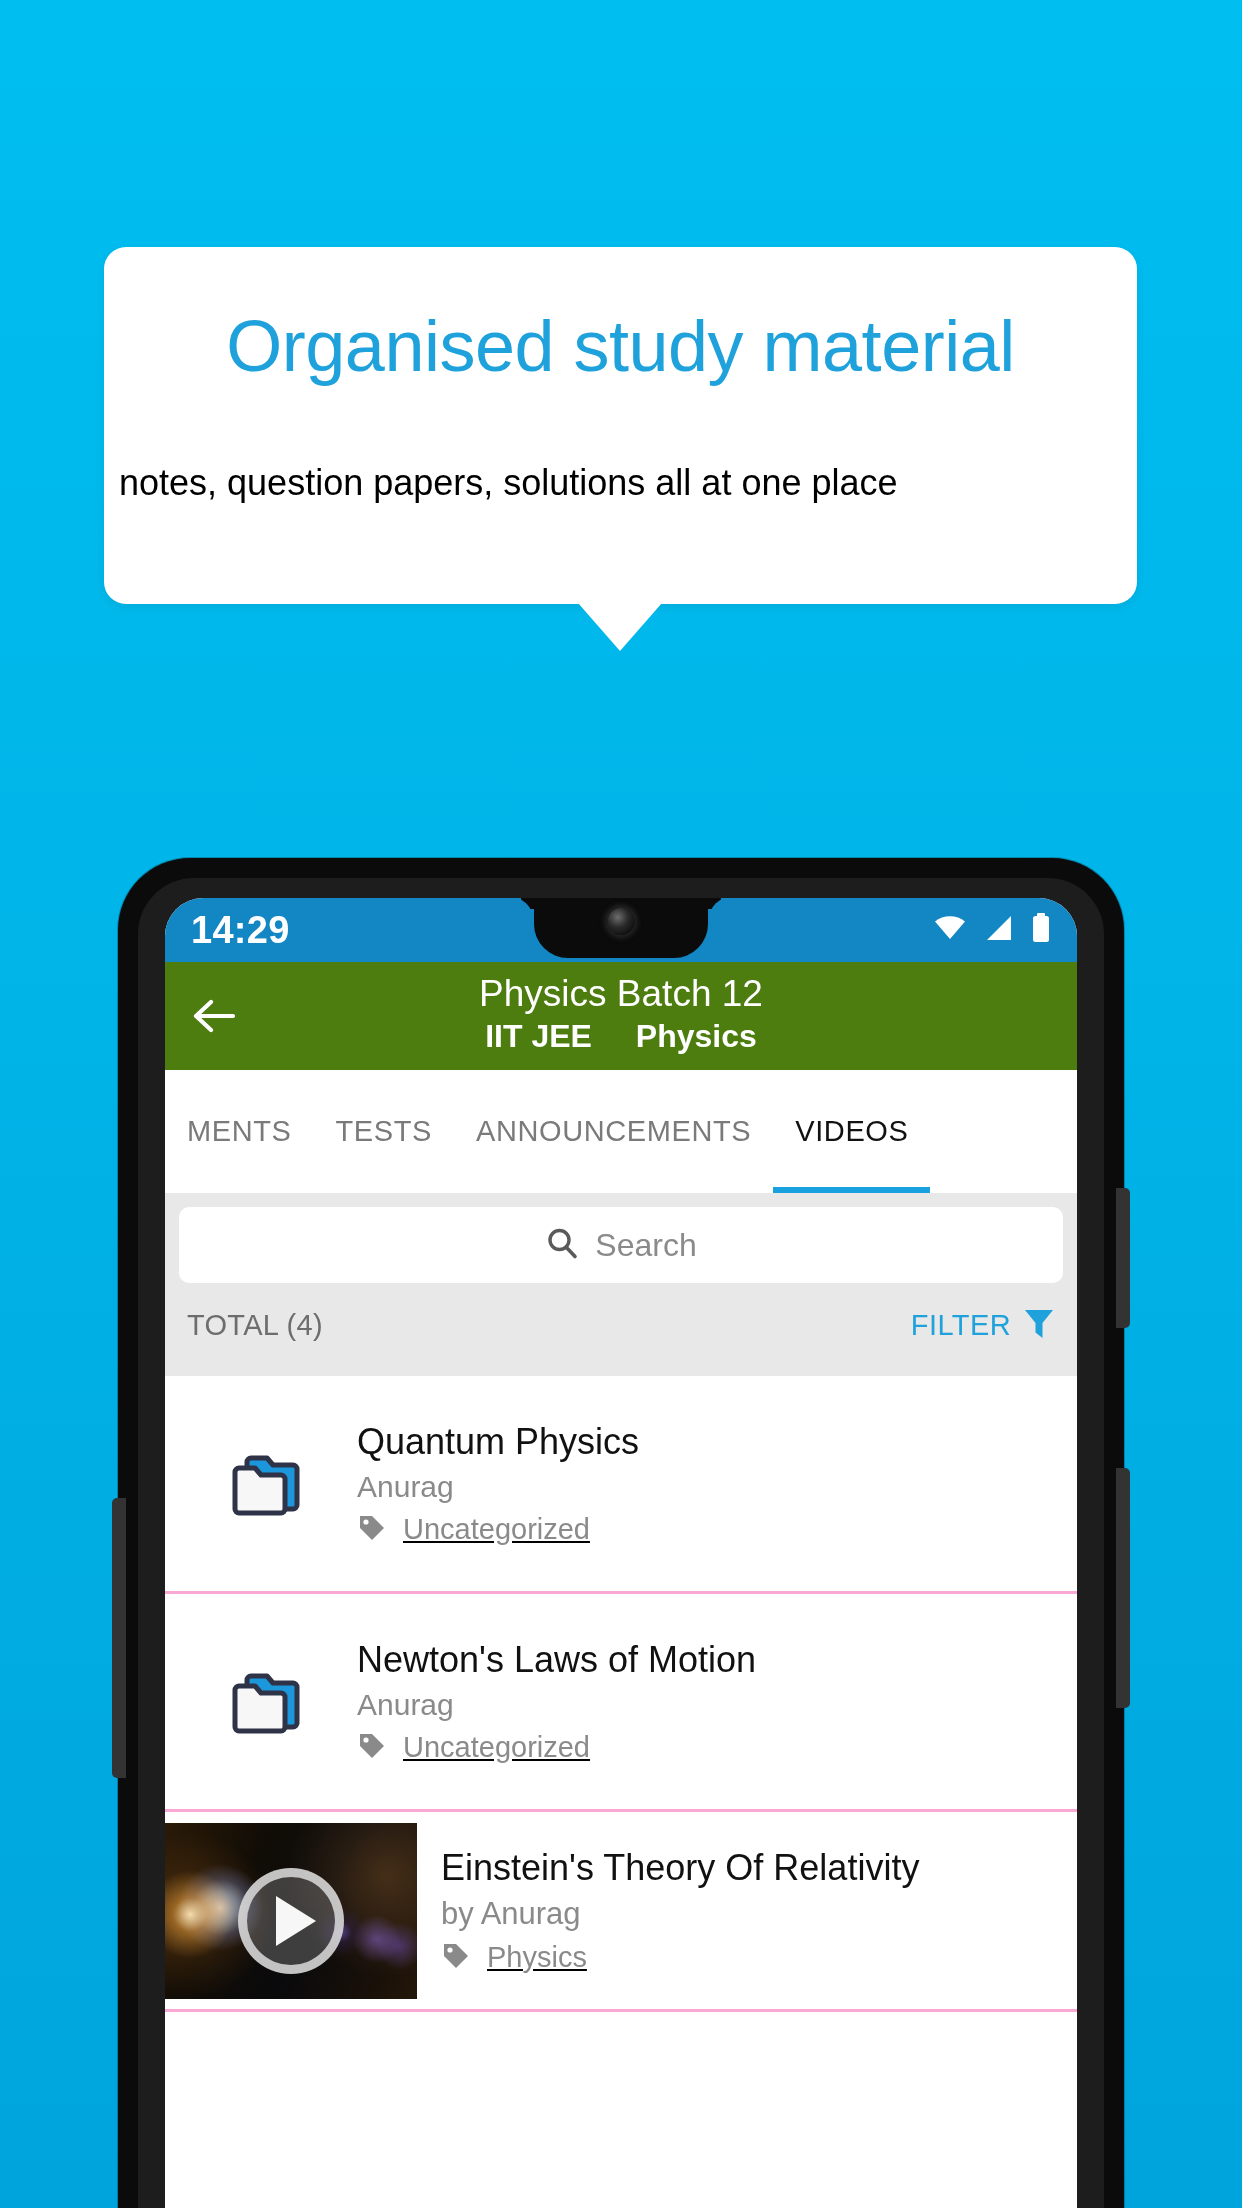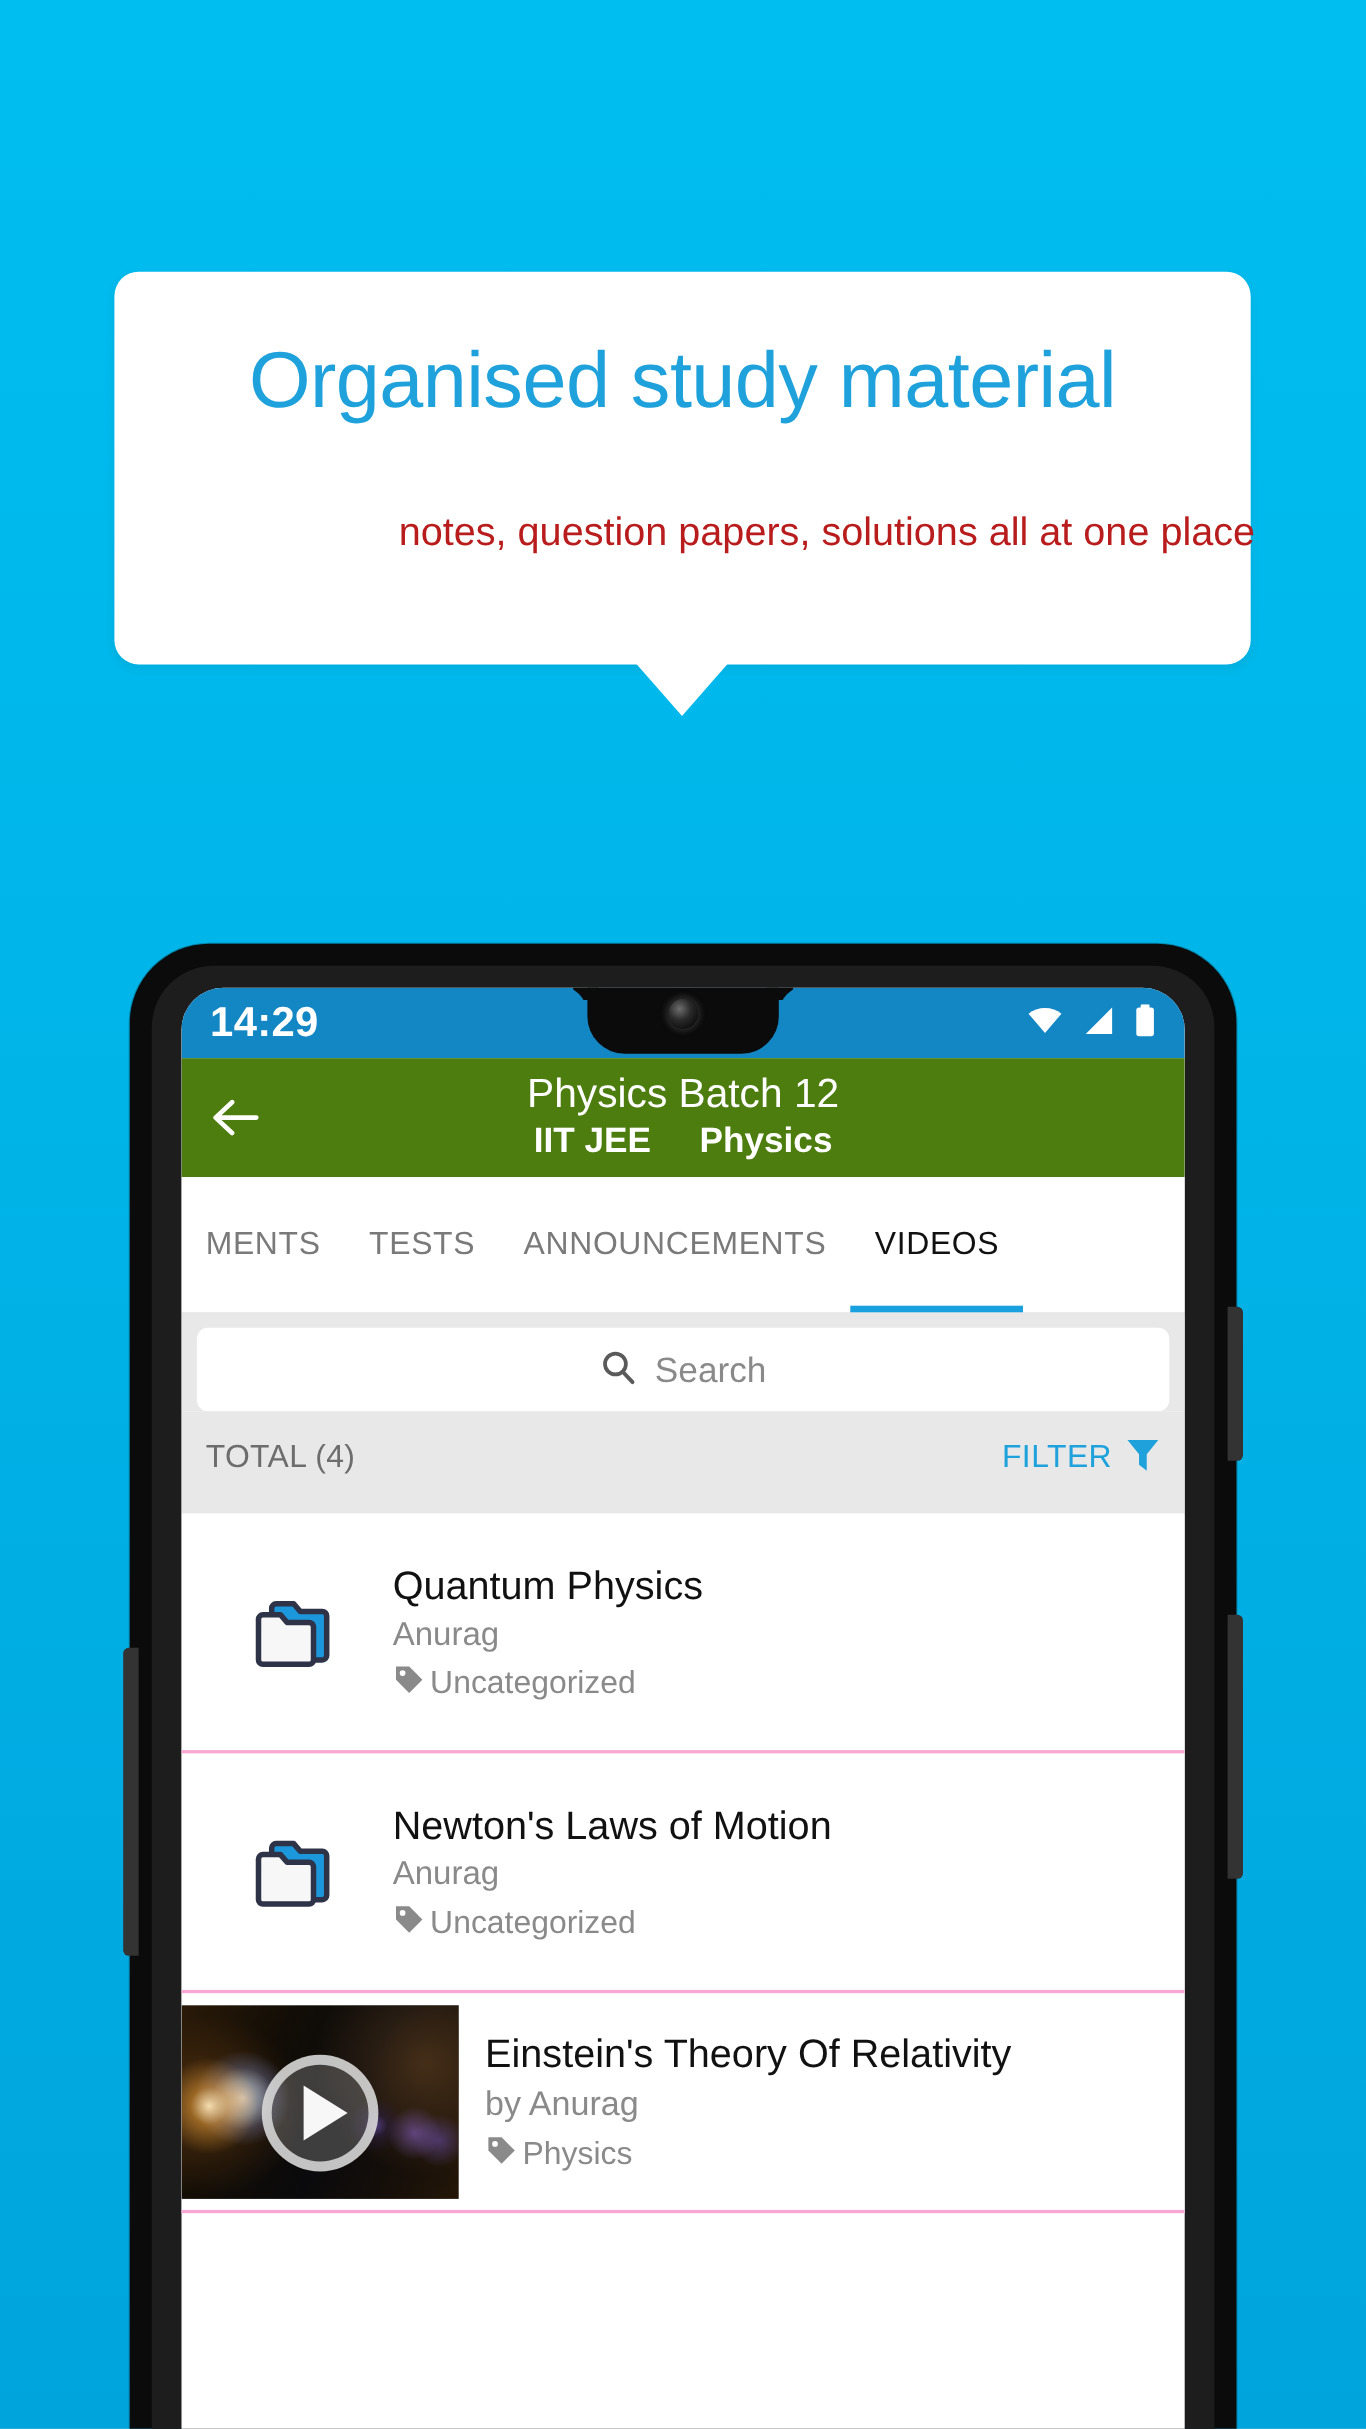--- a/index.html
+++ b/index.html
@@ -33,25 +33,25 @@
     left: 0; top: 58px; width: 100%;
     text-align: center;
     font-size: 72px;
     font-weight: 400;
     color: #1FA2DB;
     letter-spacing: -0.5px;
     white-space: nowrap;
   }
   #promo-sub {
     position: absolute;
-    left: 4px; top: 215px; width: 100%;
-    text-align: right;
+    left: 15px; top: 215px; width: 100%;
+    text-align: left;
     font-size: 36px;
     font-weight: 400;
-    color: #b91c1c;
+    color: #000000;
     white-space: nowrap;
   }
 
   
   #phone {
     position: absolute;
     left: 118px; top: 858px;
     width: 1006px; height: 1400px;
     background: #0B0B0B;
     border-radius: 72px 72px 0 0;
@@ -167,21 +167,21 @@
   .list-item {
     display: flex; align-items: center;
     border-bottom: 3px solid #f9a8d4;
     cursor: pointer;
   }
   .folder-item { min-height: 218px; padding: 0 18px; }
   .folder-icon-wrap { width: 170px; display: flex; justify-content: center; align-items: center; }
   .item-body { flex: 1; padding-left: 4px; }
   .item-title { font-size: 36px; color: #111111; line-height: 1.2; }
   .item-author { font-size: 30px; color: #8a8a8a; margin-top: 6px; }
-  .item-tag-row { display: flex; align-items: flex-end; gap: 4px; margin-top: 9px; }
+  .item-tag-row { display: flex; align-items: flex-start; gap: 16px; margin-top: 9px; text-decoration: underline; }
   .item-tag-text { font-size: 29px; color: #8a8a8a; }
 
   
   .video-item { min-height: 200px; padding: 0; }
   .video-thumb {
     width: 252px; height: 176px; flex: 0 0 252px; position: relative; overflow: hidden;
     background:
       radial-gradient(circle at 10% 52%, rgba(255,230,180,0.95) 0%, rgba(255,170,60,0.55) 7%, rgba(120,70,20,0.25) 18%, rgba(0,0,0,0) 34%),
       radial-gradient(circle at 22% 48%, rgba(230,240,255,0.95) 0%, rgba(170,200,240,0.75) 7%, rgba(90,110,170,0.45) 13%, rgba(0,0,0,0) 20%),
       radial-gradient(circle at 70% 62%, rgba(120,90,220,0.55) 0%, rgba(60,40,130,0.25) 5%, rgba(0,0,0,0) 12%),

